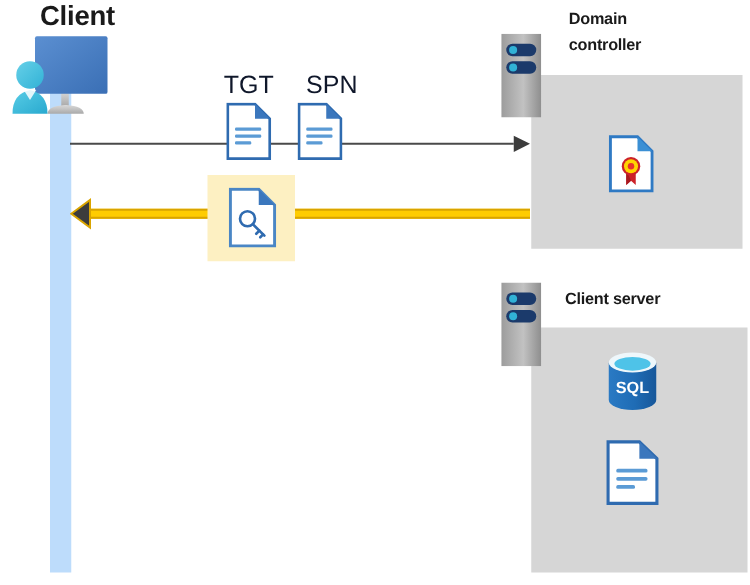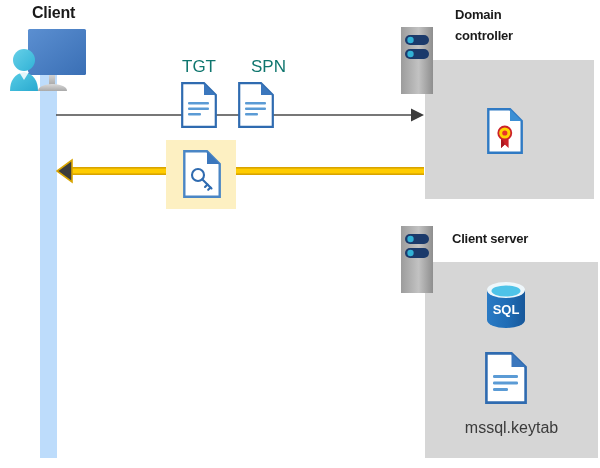--- a/index.html
+++ b/index.html
@@ -24,21 +24,21 @@
   
   .title {
     position: absolute;
     font-weight: bold;
     color: #1a1a1a;
     font-size: 13px;
     line-height: 21px;
     letter-spacing: -0.2px;
     white-space: pre-line;
   }
-  #client-title   { left: 32px;  top: 2px;  font-size: 16px; }
+  #client-title   { left: 32px;  top: 2px;  font-size: 22px; }
   #dc-title       { left: 455px; top: 4px;  width: 140px; }
   #linux-title    { left: 452px; top: 228px; }
 
   
   #client-lifeline {
     left: 40px;
     top: 62px;
     width: 17px;
     height: 396px;
     background: #bddcfb;
@@ -87,22 +87,22 @@
     top: 419px;
     width: 173px;
     text-align: center;
     font-size: 16px;
     color: #3b3b3b;
   }
 
   
   .doc-label {
     position: absolute;
-    font-size: 17px;
-    color: #0f766e;
+    font-size: 20px;
+    color: #0f172a;
     text-align: center;
   }
   #label-tgt { left: 169px; top: 57px; width: 60px; }
   #label-spn { left: 226px; top: 57px; width: 60px; text-align: right; }
 </style>
 </head>
 <body>
 
 <div id="canvas">
 
@@ -280,15 +280,14 @@
       <path d="M1.4 1.4 H26.5 L40.6 15 V50.6 H1.4 Z" fill="#ffffff" stroke="#2f6bb0" stroke-width="2.6"></path>
       <path d="M26.5 1.4 L40.6 15 H26.5 Z" fill="#3b77bd"></path>
       <g fill="#5b9bd5">
         <rect x="8" y="23" width="25" height="3" rx="1.3"></rect>
         <rect x="8" y="29.5" width="25" height="3" rx="1.3"></rect>
         <rect x="8" y="36" width="15" height="3" rx="1.3"></rect>
       </g>
     </svg>
   </div>
 
-  <div id="keytab-label">mssql.keytab</div>
 
 </div>
 
 </body></html>

